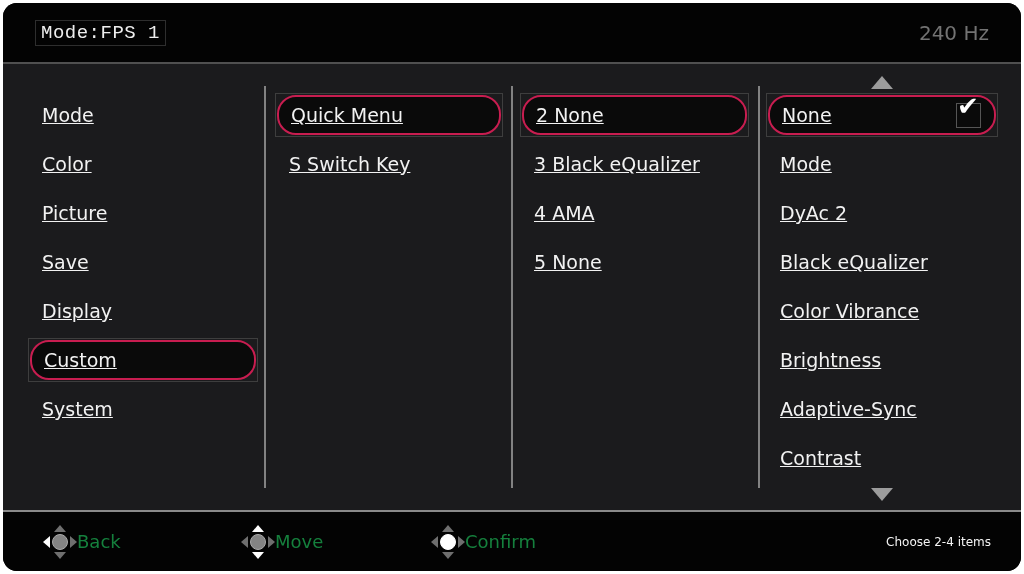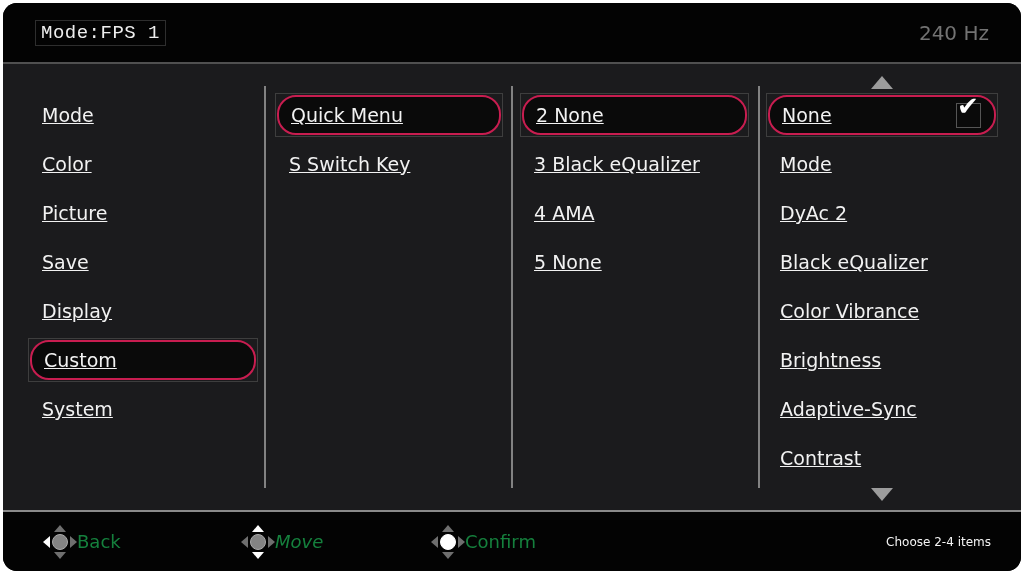--- a/index.html
+++ b/index.html
@@ -55,21 +55,21 @@
   .arrow { position:absolute; width:0; height:0; left:868px;
     border-left:11px solid transparent; border-right:11px solid transparent; }
   .arrow-up   { top:12px;  border-bottom:13px solid #9c9c9c; }
   .arrow-down { top:424px; border-top:13px solid #9c9c9c; }
   
   .bottombar {
     position:absolute; left:0; top:507px; width:100%; height:61px; box-sizing:border-box;
     background:#030303; border-top:2px solid #8a8a8a;
   }
   .hint { position:absolute; top:0; height:100%; display:flex; align-items:center; font-size:18px; color:#15803d; }
-  .hint1 { left:40px; } .hint2 { left:238px;font-style:italic; } .hint3 { left:428px; }
+  .hint1 { left:40px; } .hint2 { left:238px; } .hint3 { left:428px; }
   .note  { position:absolute; right:30px; top:0; height:100%; display:flex; align-items:center; font-size:12px; color:#f5f5f5; }
   
   .joy { position:relative; width:34px; height:34px; flex:0 0 34px; }
   .joy span { position:absolute; display:block; width:0; height:0; }
   .joy .c {
     left:9px; top:9px; width:16px; height:16px; border-radius:50%;
     background:#848484; border:1px solid #aaa; box-sizing:border-box;
   }
   .joy .up    { left:11px; top:0;    border-left:6px solid transparent; border-right:6px solid transparent; border-bottom:7px solid #6f6f6f; }
   .joy .down  { left:11px; bottom:0; border-left:6px solid transparent; border-right:6px solid transparent; border-top:7px solid #6f6f6f; }

